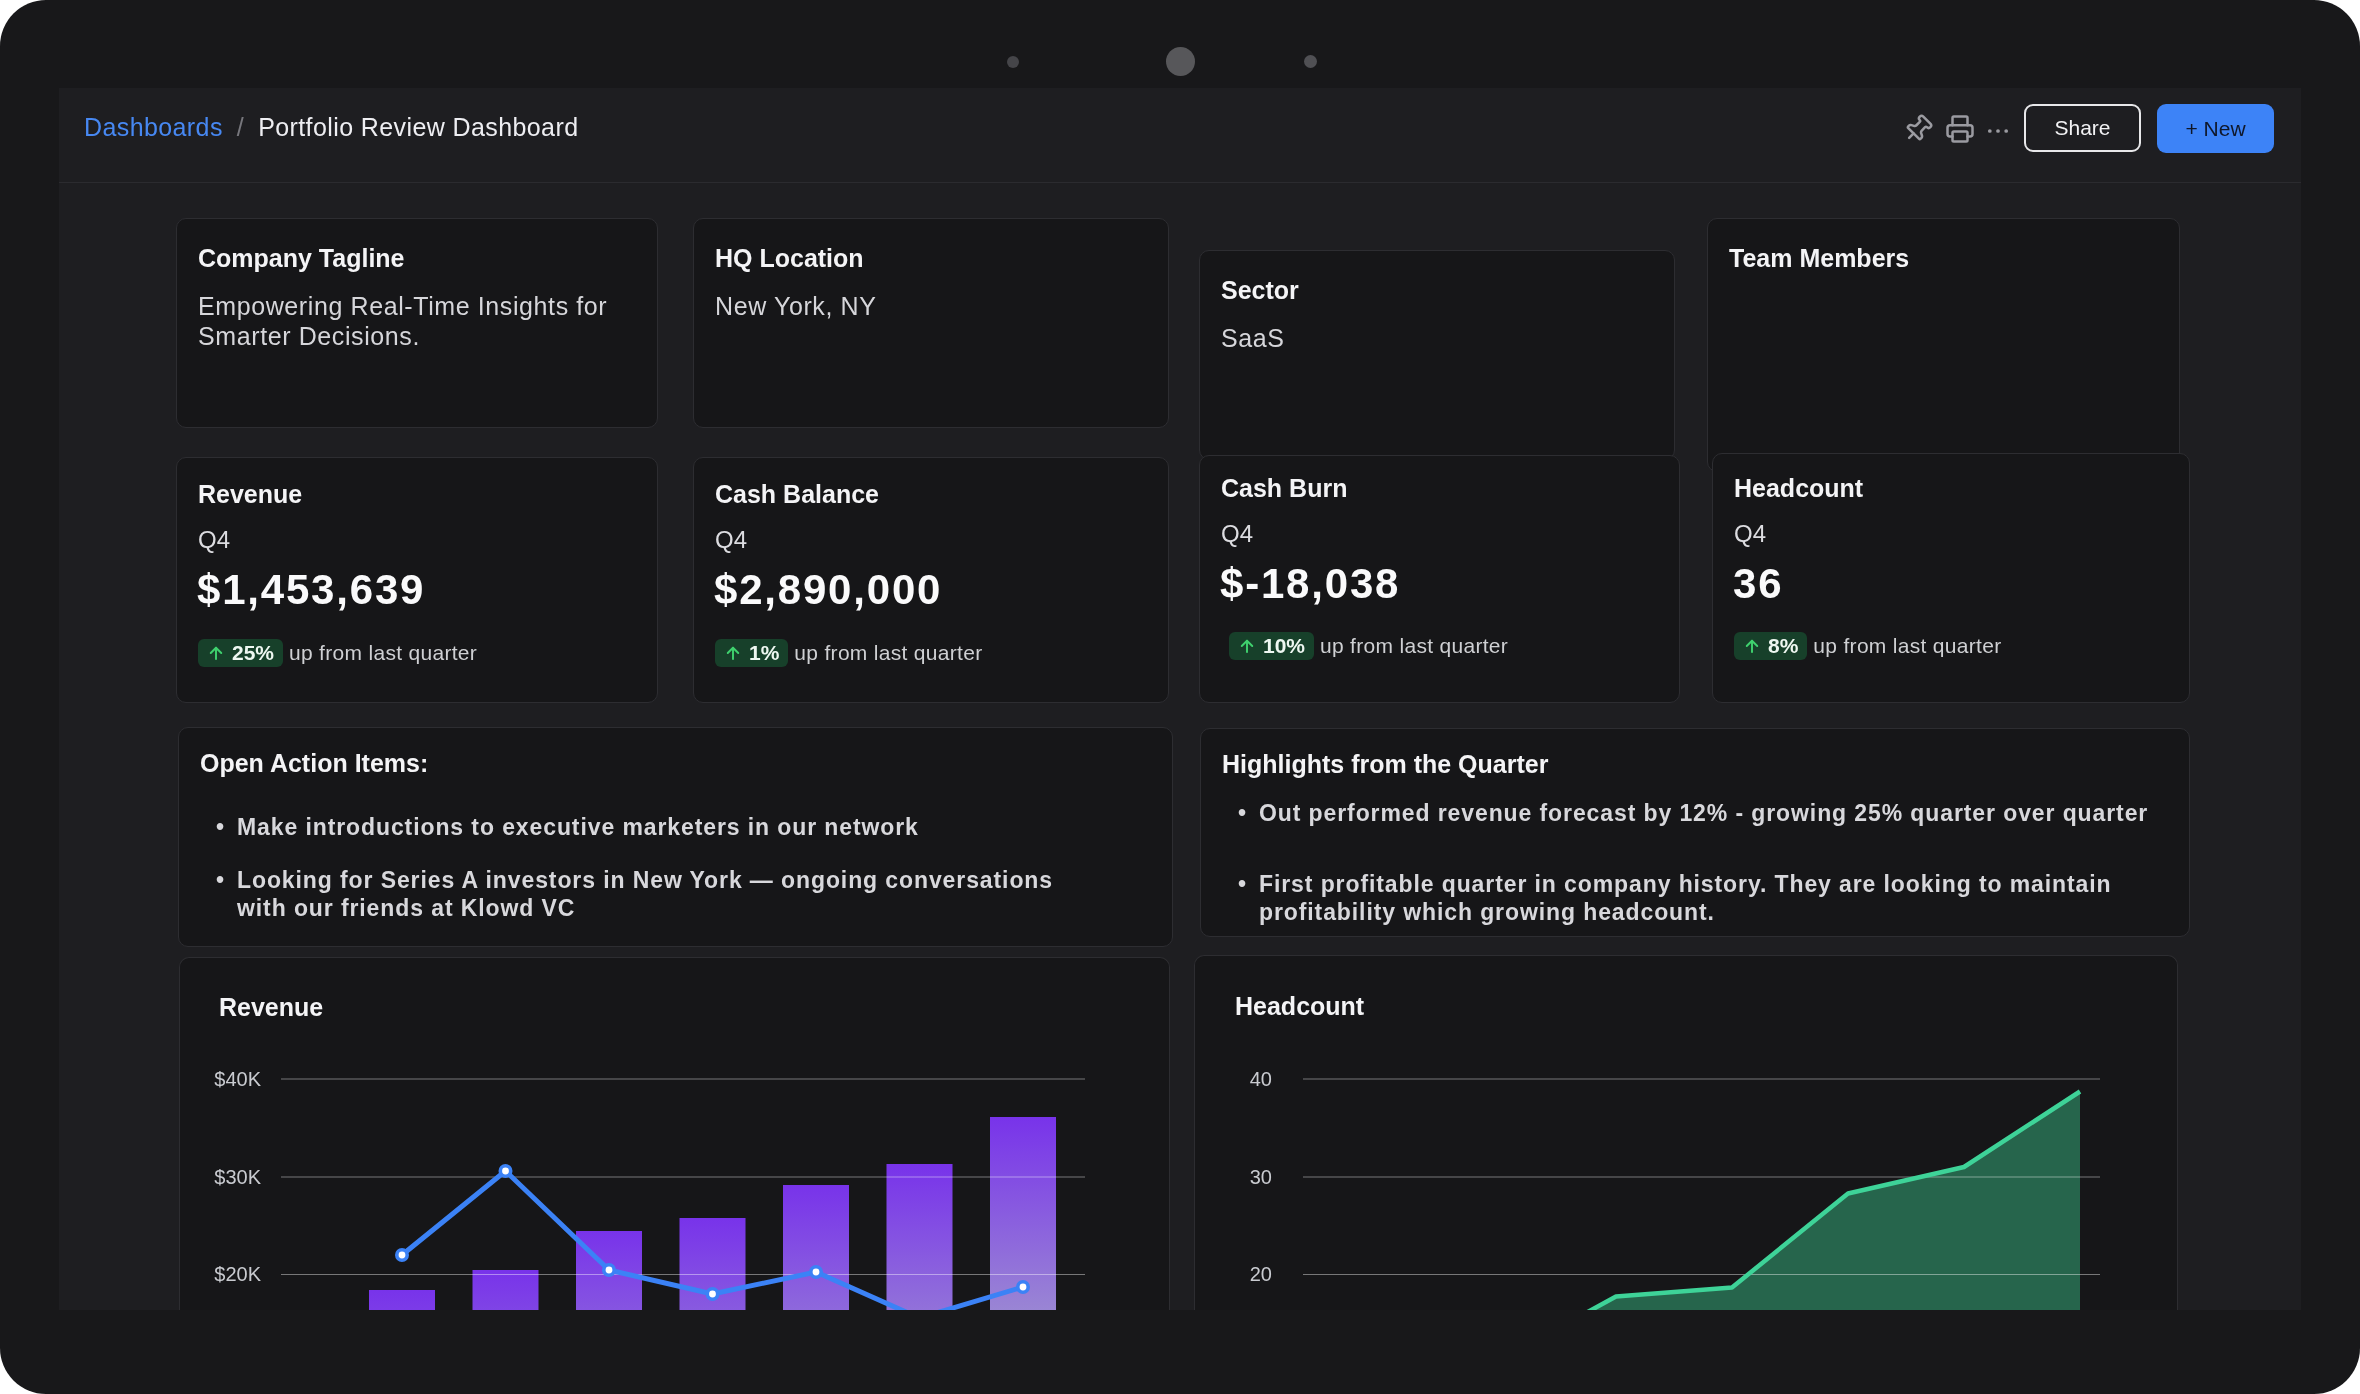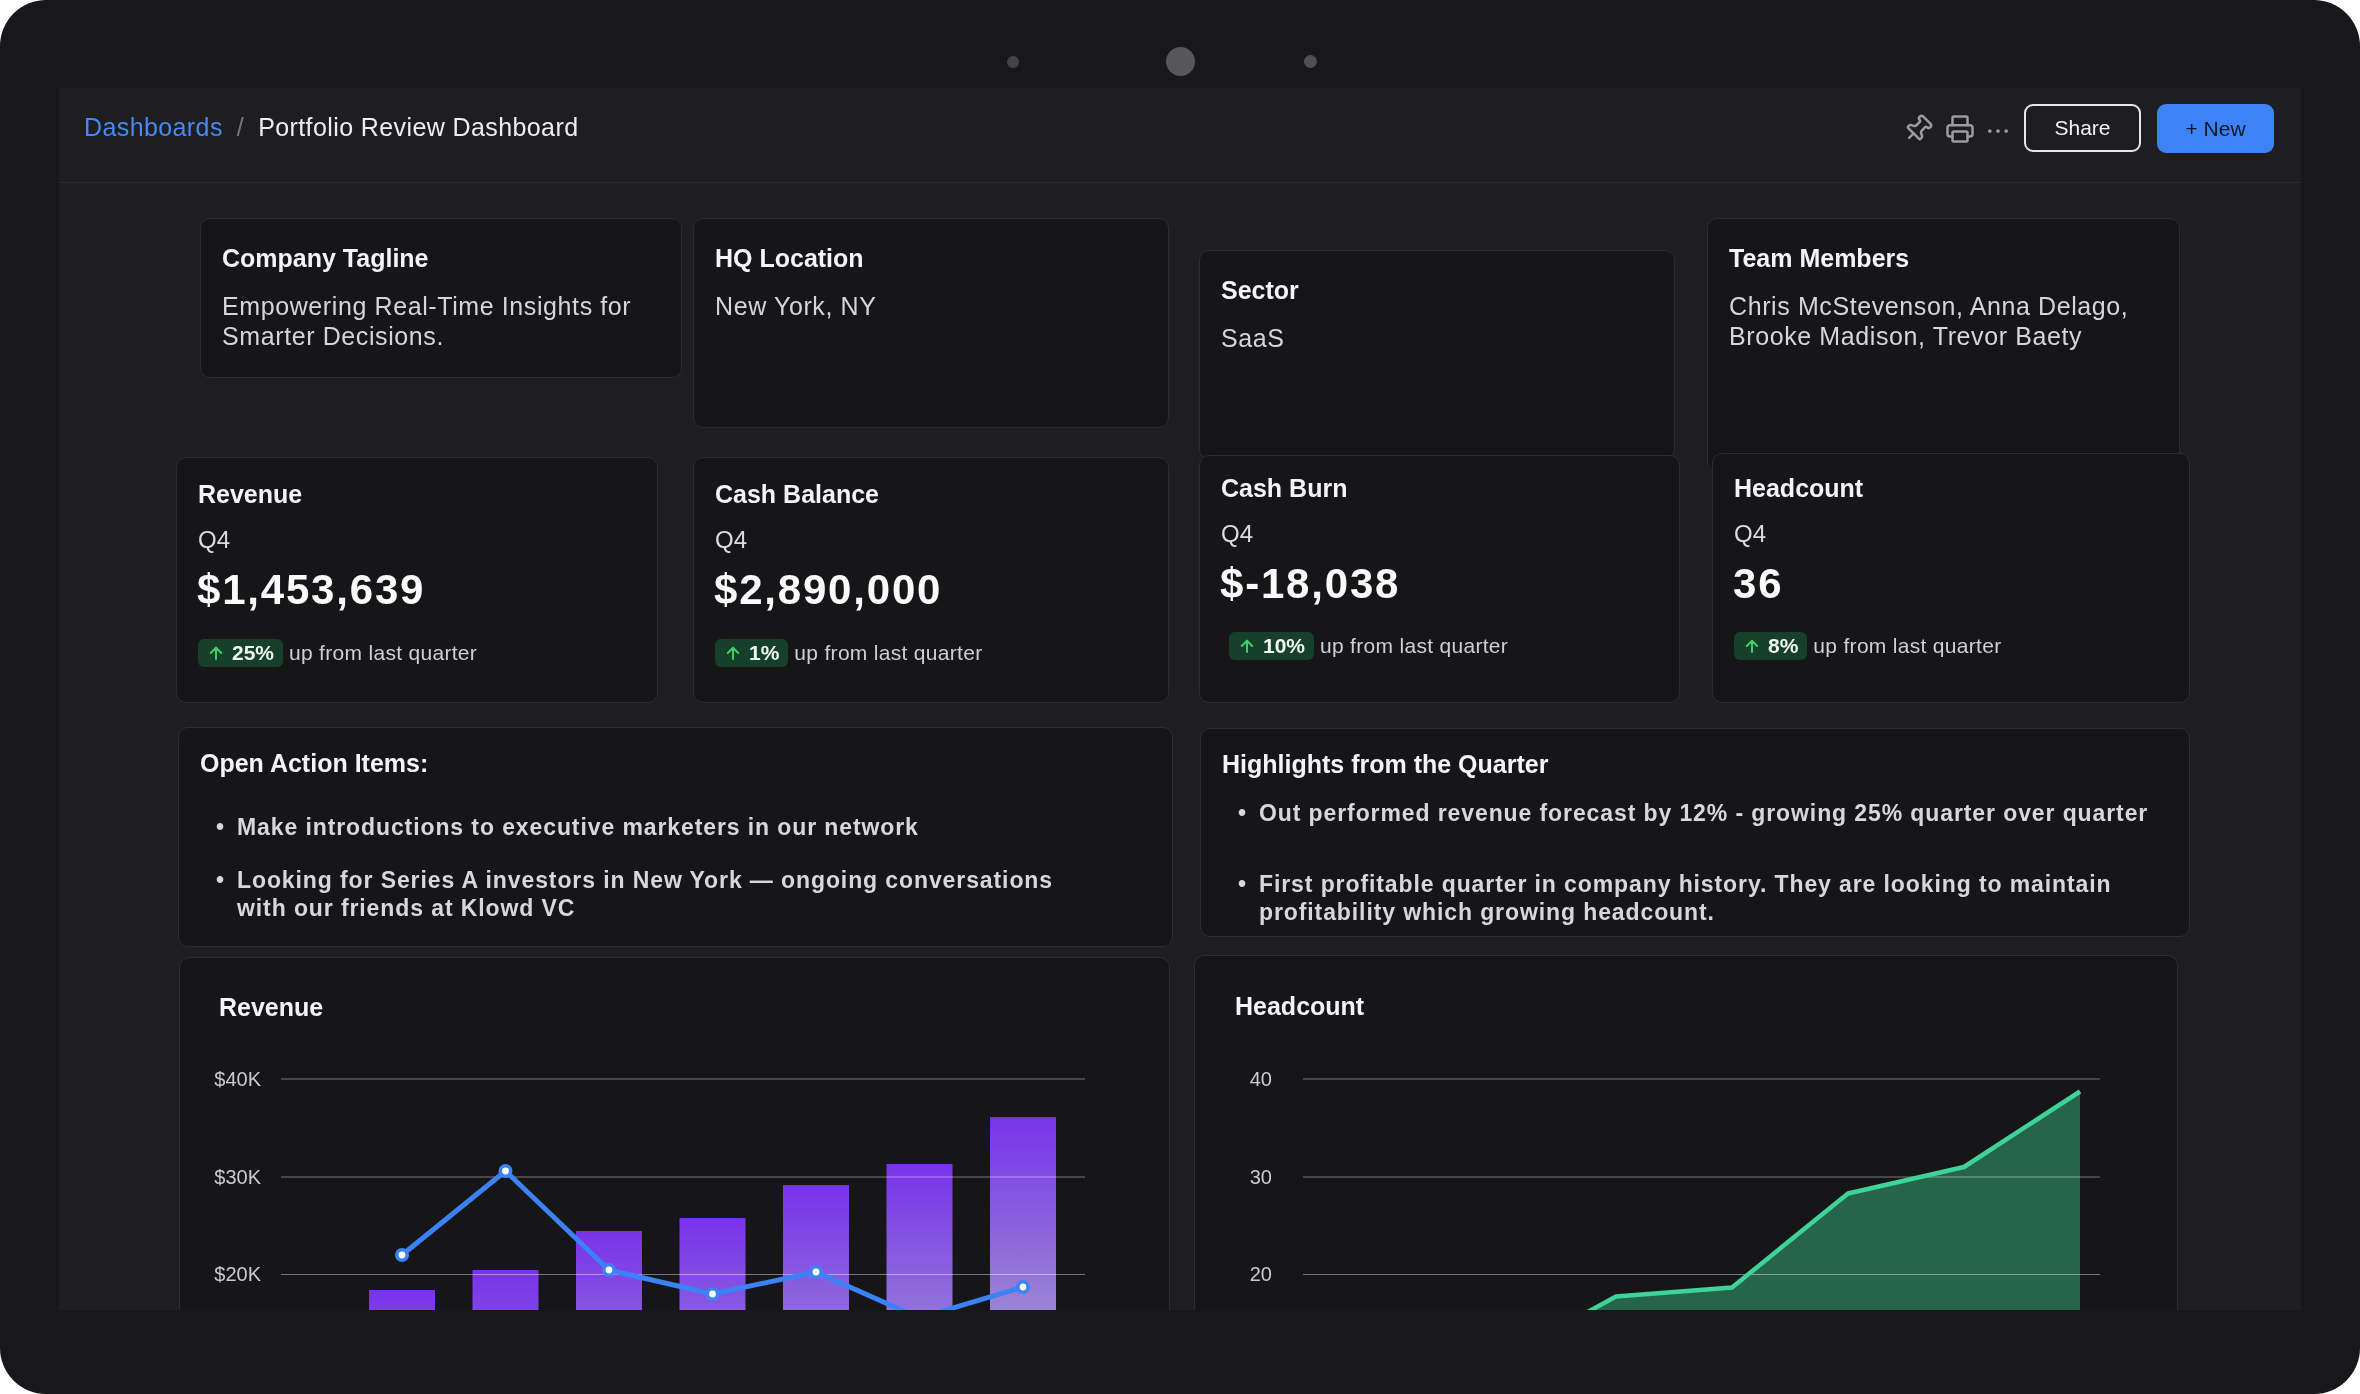--- a/index.html
+++ b/index.html
@@ -56,35 +56,34 @@
 
   <svg class="icon" style="left:1984px; top:117px;" width="28" height="28" viewBox="0 0 24 24">
     <circle cx="5" cy="12" r="1.6" fill="#9b9ba1" stroke="none"></circle>
       <circle cx="12" cy="12" r="1.6" fill="#9b9ba1" stroke="none"></circle>
       <circle cx="19" cy="12" r="1.6" fill="#9b9ba1" stroke="none"></circle>
   </svg>
 
   <div class="btn-share">Share</div>
   <div class="btn-new">+ New</div>
 
-  <div class="card" style="left:176px; top:218px; width:482px; height:160px;margin-left:24px;">
+  <div class="card" style="left:176px; top:218px; width:482px; height:210px;">
     <div class="ctitle" style="top:25px;">Company Tagline</div>
     <div class="cbody" style="top:72px;">Empowering Real-Time Insights for<br>Smarter Decisions.</div>
   </div>
   <div class="card" style="left:693px; top:218px; width:476px; height:210px;">
     <div class="ctitle" style="top:25px;">HQ Location</div>
     <div class="cbody" style="top:72px;">New York, NY</div>
   </div>
   <div class="card" style="left:1199px; top:218px; width:476px; height:210px;margin-top:32px;">
     <div class="ctitle" style="top:25px;">Sector</div>
     <div class="cbody" style="top:72px;">SaaS</div>
   </div>
   <div class="card" style="left:1707px; top:218px; width:473px; height:254px;">
     <div class="ctitle" style="top:25px;">Team Members</div>
-    <div class="cbody" style="top:72px;">Chris McStevenson, Anna Delago,<br>Brooke Madison, Trevor Baety</div>
   </div>
 
   <div class="card" style="left:176px; top:457px; width:482px; height:246px;">
     <div class="ctitle" style="top:22px;">Revenue</div>
     <div class="q4" style="top:68px;">Q4</div>
     <div class="num" style="top:108px;">$1,453,639</div>
     <div class="badgerow" style="top:181px;">
         <span class="badge">
           <svg class="arr" width="18" height="18" viewBox="0 0 24 24">
             <path d="M12 20V5"></path>

